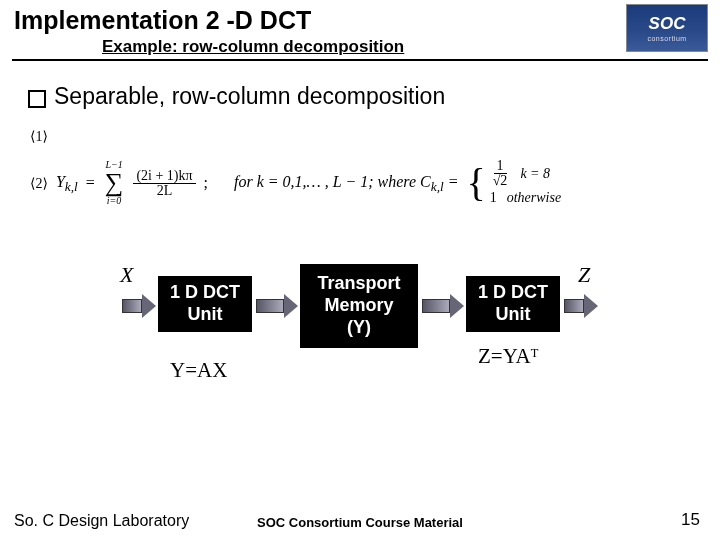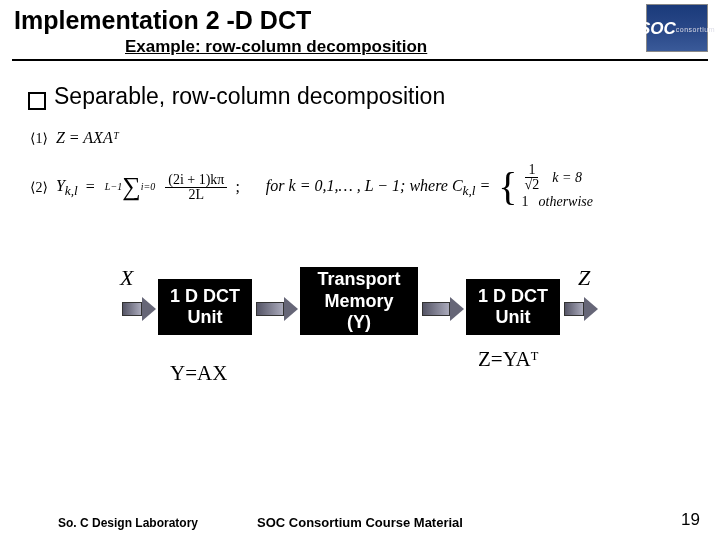--- a/index.html
+++ b/index.html
@@ -17,58 +17,58 @@
   .main-title {
     font-size: 25px;
     font-weight: bold;
     color: #000;
   }
   .subtitle {
     font-size: 17px;
     font-weight: bold;
     text-decoration: underline;
     color: #000;
-    margin-left: 111px;
+    margin-left: 88px;
     margin-top: 2px;
   }
   .hr {
     border: none;
     border-top: 2.5px solid #000;
     margin: 2px 12px 0 12px;
   }
   .logo {
     position: absolute;
     top: 4px;
     right: 12px;
-    width: 62px;
+    width: 82px;
     height: 48px;
     background: linear-gradient(180deg, #1a3a7a 0%, #2b4a8a 60%, #3a5a99 100%);
     border: 1px solid #888;
     color: #fff;
     font-weight: bold;
     font-style: italic;
     font-size: 17px;
     display: flex;
-    flex-direction: row;
+    flex-direction: column;
     align-items: center;
     justify-content: center;
     line-height: 1;
     margin-left: 33px;
   }
   .logo .sub {
     font-size: 7px;
     font-style: normal;
     font-weight: normal;
     letter-spacing: 0.5px;
     margin-top: 3px;
     color: #dcdce6;
   }
   .bullet-row {
     display: flex;
-    align-items: flex-end;
+    align-items: center;
     margin: 22px 0 0 28px;
   }
   .bullet {
     width: 18px;
     height: 18px;
     border: 2.5px solid #000;
     margin-right: 8px;
     margin-top: 4px;
     flex: none;
   }
@@ -95,21 +95,21 @@
     flex-direction: column;
     align-items: center;
     vertical-align: middle;
     font-size: 14px;
     line-height: 1;
   }
   .frac .num { border-bottom: 1px solid #000; padding: 0 3px; }
   .frac .den { padding: 0 3px; }
   .sum {
     display: inline-flex;
-    flex-direction: row;
+    flex-direction: column;
     align-items: center;
     vertical-align: middle;
     line-height: 1;
     margin: 0 2px;
   }
   .sum .lim { font-size: 10px; font-style: italic; }
   .sum .sigma { font-size: 26px; }
   .brace {
     display: inline-block;
     font-size: 40px;
@@ -173,23 +173,22 @@
   .eq-under {
     position: absolute;
     font-family: 'Times New Roman', serif;
     font-size: 21px;
   }
 
   .footer-left {
     position: absolute;
     bottom: 10px;
     left: 14px;
-    font-size: 12px;
-    font-weight: bold;
-    margin-left: 44px;
+    font-size: 16px;
+    font-weight: normal;
   }
   .footer-center {
     position: absolute;
     bottom: 10px;
     left: 0; right: 0;
     text-align: center;
     font-size: 13px;
     font-weight: bold;
   }
   .footer-right {
@@ -214,21 +213,20 @@
 <hr class="hr">
 
 <div class="bullet-row">
   <div class="bullet"></div>
   <div class="bullet-text">Separable, row-column decomposition</div>
 </div>
 
 <div class="eq-area">
   <div class="eq-row">
     <span class="eq-label">⟨1⟩</span>
-    <span class="math">Z = AXAᵀ</span>
   </div>
   <div class="eq-row" style="flex-wrap:wrap;">
     <span class="eq-label">⟨2⟩</span>
     <span class="math">
       <span>Y</span><sub>k,l</sub>
     </span>
     <span>=</span>
     <span class="sum">
       <span class="lim">L−1</span>
       <span class="sigma">∑</span>
@@ -272,21 +270,21 @@
   <div class="block" style="left:158px; top:20px; width:94px; height:56px;">
     <span style="white-space:pre-line;">1 D DCT
 Unit</span>
   </div>
 
   <div class="arrow" style="left:256px; top:38px;">
     <div class="arrow-body" style="width:28px;"></div>
       <div class="arrow-head"></div>
   </div>
 
-  <div class="block" style="left:300px; top:8px; width:118px; height:68px;">
+  <div class="block" style="left:300px; top:8px; width:118px; height:84px;">
     <span style="white-space:pre-line;">Transport
 Memory
 (Y)</span>
   </div>
 
   <div class="arrow" style="left:422px; top:38px;">
     <div class="arrow-body" style="width:28px;"></div>
       <div class="arrow-head"></div>
   </div>
 
@@ -301,13 +299,13 @@
   </div>
 
   <div class="diag-label" style="left:578px; top:6px;">Z</div>
 
   <div class="eq-under" style="left:170px; top:102px;">Y=AX</div>
   <div class="eq-under" style="left:478px; top:88px;">Z=YAᵀ</div>
 </div>
 
 <div class="footer-left">So. C Design Laboratory</div>
 <div class="footer-center">SOC Consortium Course Material</div>
-<div class="footer-right">19</div>
+<div class="footer-right">15</div>
 
 </body></html>

